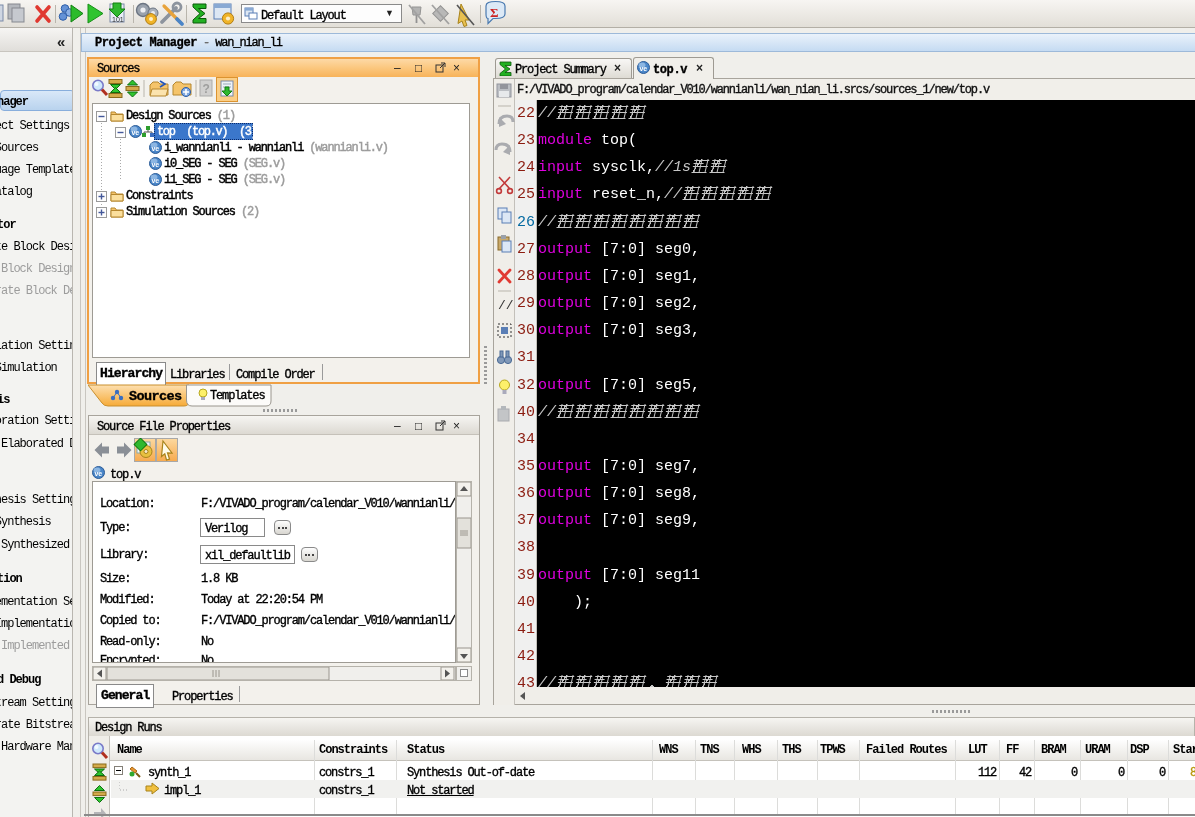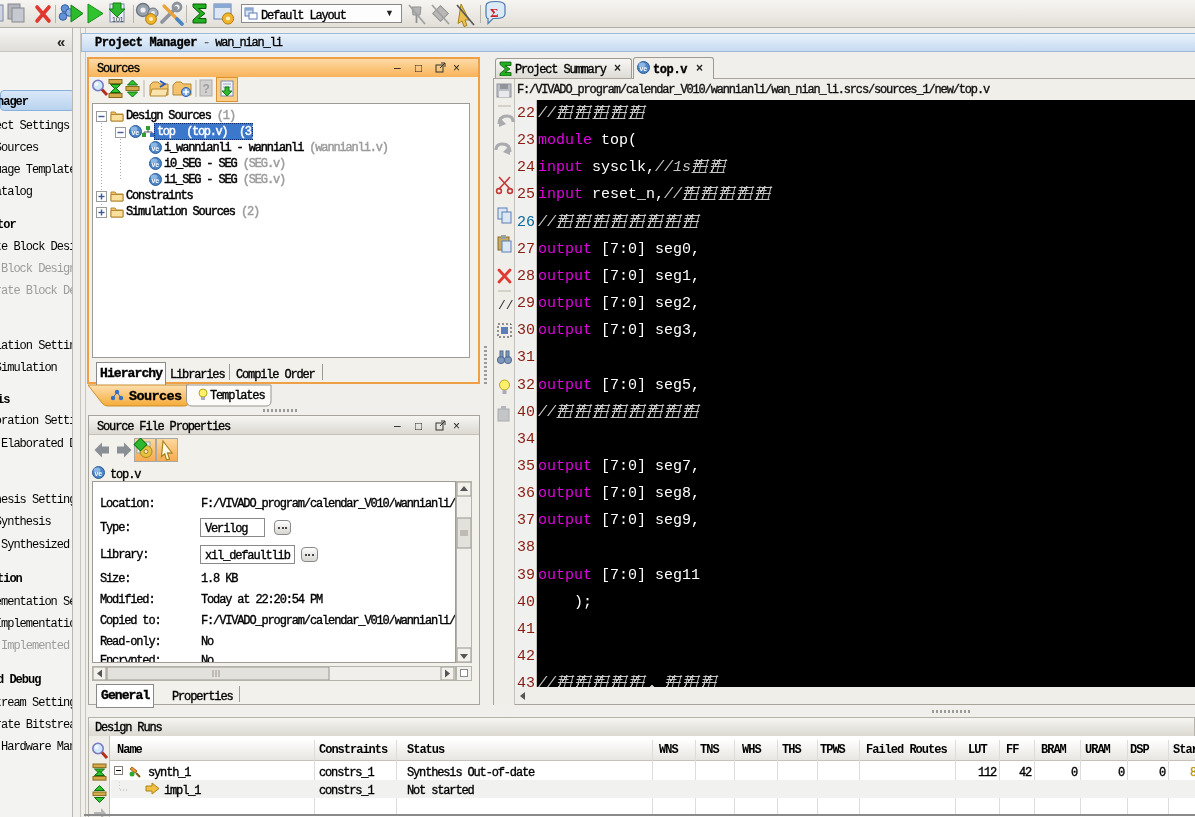--- a/index.html
+++ b/index.html
@@ -537,14 +537,14 @@
 <span class="ui" style="position:absolute;left:1019px;top:767px">42</span>
 <span class="ui" style="position:absolute;left:1071px;top:767px">0</span>
 <span class="ui" style="position:absolute;left:1118px;top:767px">0</span>
 <span class="ui" style="position:absolute;left:1159px;top:767px">0</span>
 <svg class="abs" style="left:119px;top:782px" width="42" height="14">
 <path d="M0 0 V8 H8" fill="none" stroke="#aaa" stroke-dasharray="1 2"></path>
 <path d="M27 4 l6 0 l0 -3 l7 5.5 l-7 5.5 l0 -3 l-6 0 Z" fill="#f0c040" stroke="#a8831a"></path>
 </svg>
 <span class="ui" style="position:absolute;left:164px;top:785px;">impl_1</span>
 <span class="ui" style="position:absolute;left:319px;top:785px;">constrs_1</span>
-<span class="ui" style="position:absolute;left:407px;top:785px;">Not started</span>
+<span class="ui" style="position:absolute;left:407px;top:785px;text-decoration:underline;">Not started</span>
 <span class="ui" style="position:absolute;left:1190px;top:767px;color:#b8960a">8/</span>
 <div class="abs" style="left:84px;top:814px;width:1111px;height:2px;background:#8a8a8a;"></div>
 </body></html>

